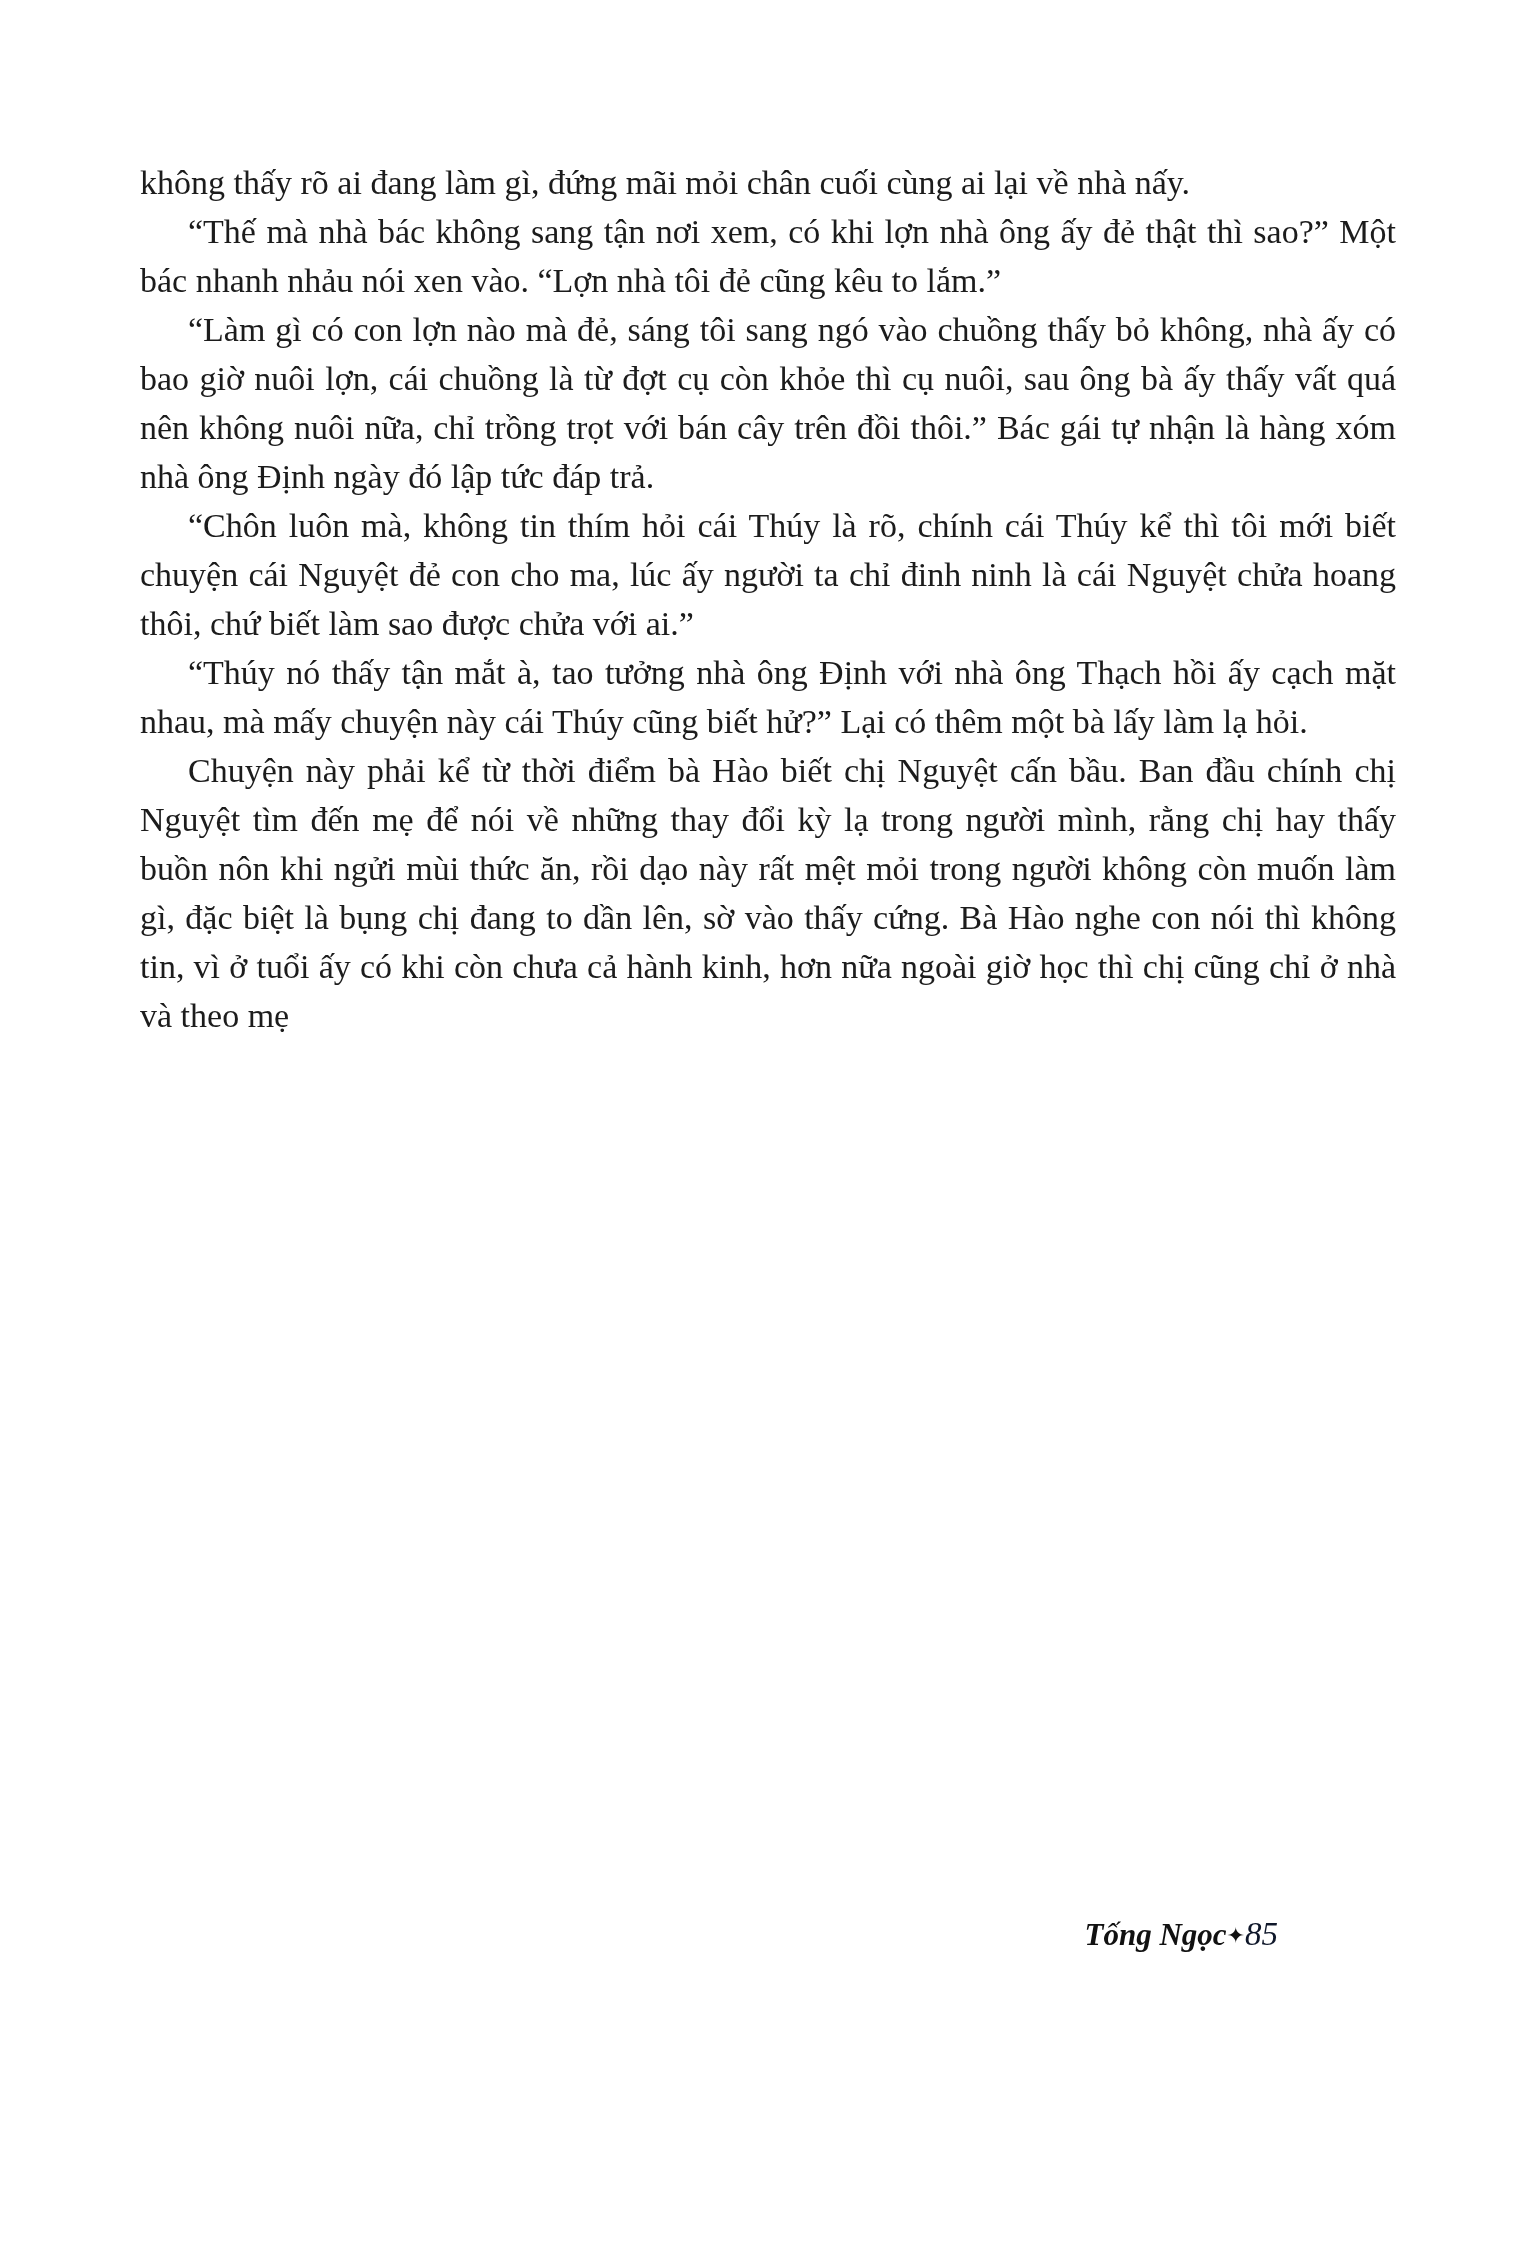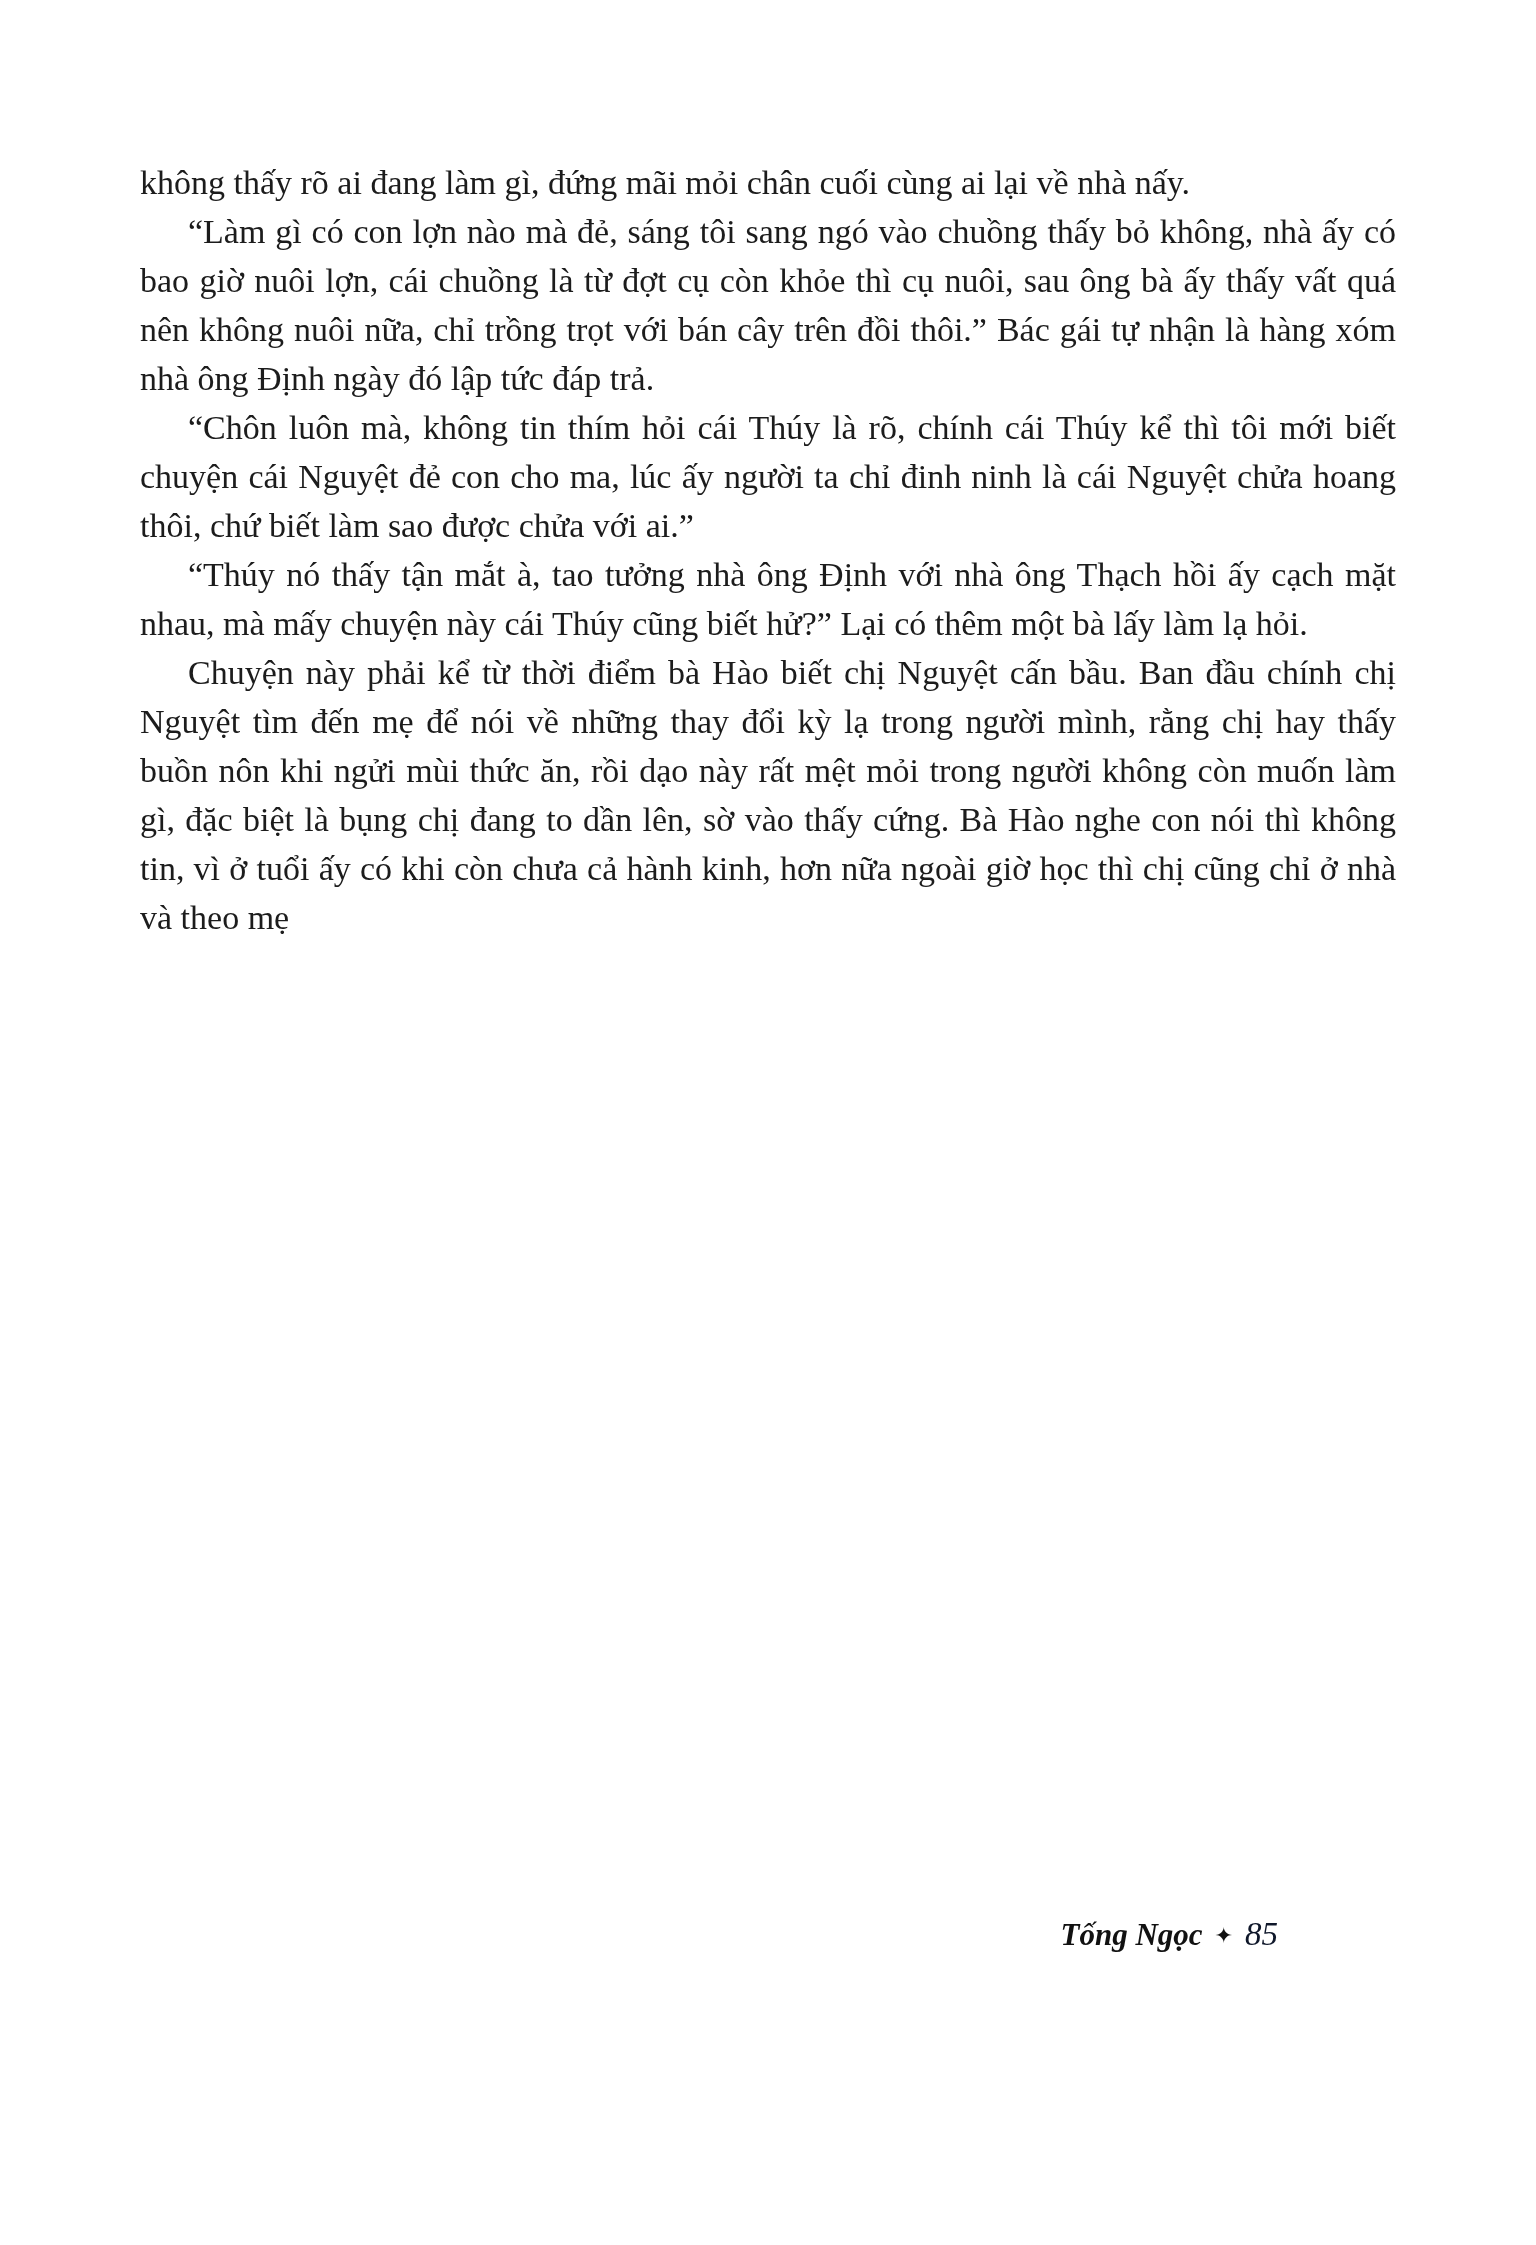--- a/index.html
+++ b/index.html
@@ -33,21 +33,20 @@
   }
   .para.no-indent {
     text-indent: 0;
   }
   .footer {
     position: absolute;
     top: 1916px;
     right: 142px;
     display: flex;
     align-items: center;
-    gap: 12px;
     white-space: nowrap;
   }
   .footer .author {
     font-family: "Liberation Serif", "DejaVu Serif", serif;
     font-style: italic;
     font-weight: bold;
     font-size: 31px;
     color: #111111;
   }
   .footer .ornament {
@@ -63,20 +62,21 @@
     color: #0f172a;
   }
 </style>
 </head>
 <body>
 
 <div class="page">
 
   <div class="text-block">
     <p class="para no-indent">không thấy rõ ai đang làm gì, đứng mãi mỏi chân cuối cùng ai lại về nhà nấy.</p>
+    <p class="para">“Thế mà nhà bác không sang tận nơi xem, có khi lợn nhà ông ấy đẻ thật thì sao?” Một bác nhanh nhảu nói xen vào. “Lợn nhà tôi đẻ cũng kêu to lắm.”</p>
     <p class="para">“Làm gì có con lợn nào mà đẻ, sáng tôi sang ngó vào chuồng thấy bỏ không, nhà ấy có bao giờ nuôi lợn, cái chuồng là từ đợt cụ còn khỏe thì cụ nuôi, sau ông bà ấy thấy vất quá nên không nuôi nữa, chỉ trồng trọt với bán cây trên đồi thôi.” Bác gái tự nhận là hàng xóm nhà ông Định ngày đó lập tức đáp trả.</p>
     <p class="para">“Chôn luôn mà, không tin thím hỏi cái Thúy là rõ, chính cái Thúy kể thì tôi mới biết chuyện cái Nguyệt đẻ con cho ma, lúc ấy người ta chỉ đinh ninh là cái Nguyệt chửa hoang thôi, chứ biết làm sao được chửa với ai.”</p>
     <p class="para">“Thúy nó thấy tận mắt à, tao tưởng nhà ông Định với nhà ông Thạch hồi ấy cạch mặt nhau, mà mấy chuyện này cái Thúy cũng biết hử?” Lại có thêm một bà lấy làm lạ hỏi.</p>
     <p class="para">Chuyện này phải kể từ thời điểm bà Hào biết chị Nguyệt cấn bầu. Ban đầu chính chị Nguyệt tìm đến mẹ để nói về những thay đổi kỳ lạ trong người mình, rằng chị hay thấy buồn nôn khi ngửi mùi thức ăn, rồi dạo này rất mệt mỏi trong người không còn muốn làm gì, đặc biệt là bụng chị đang to dần lên, sờ vào thấy cứng. Bà Hào nghe con nói thì không tin, vì ở tuổi ấy có khi còn chưa cả hành kinh, hơn nữa ngoài giờ học thì chị cũng chỉ ở nhà và theo mẹ</p>
   </div>
 
   <div class="footer">
     <span class="author">Tống Ngọc</span>
     <span class="ornament">✦</span>
     <span class="pagenum">85</span>

